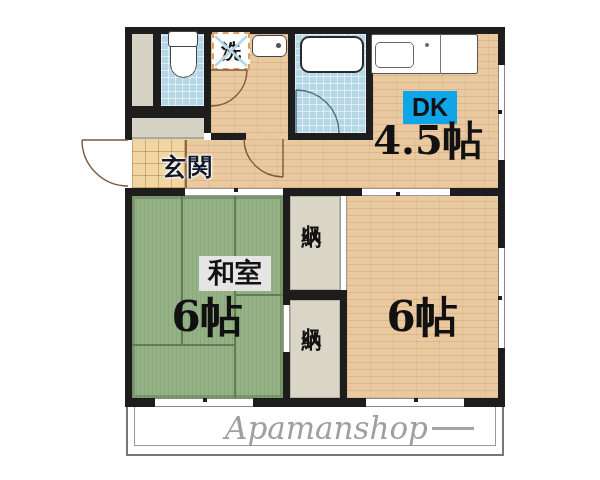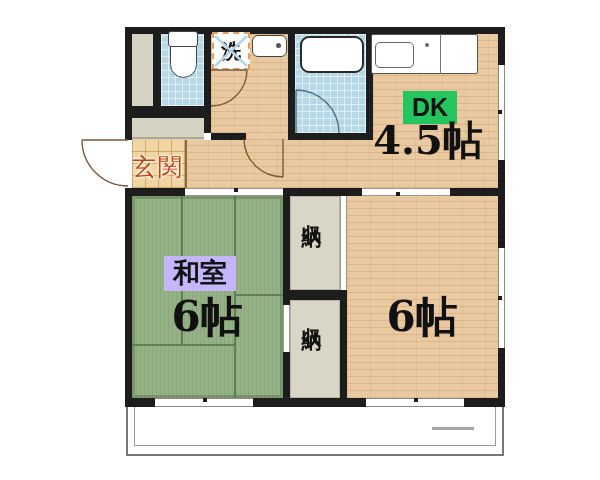--- a/index.html
+++ b/index.html
@@ -22,37 +22,37 @@
   .gray{position:absolute;background:#d6d3c4;}
   .closet{position:absolute;background:#dad6c7;box-shadow:inset 0 0 0 1px rgba(120,115,95,.35);}
   .fixture{position:absolute;background:#fff;border:1.5px solid #444;box-sizing:border-box;}
   .win-h{position:absolute;background:#fff;border-top:1px solid #8a8a8a;border-bottom:1px solid #8a8a8a;box-sizing:border-box;}
   .win-v{position:absolute;background:#fff;border-left:1px solid #8a8a8a;border-right:1px solid #8a8a8a;box-sizing:border-box;}
   .slide-h{position:absolute;background:#fff;border-top:1.5px solid #9a9a9a;border-bottom:1.5px solid #9a9a9a;box-sizing:border-box;}
   .slide-v{position:absolute;background:#fff;border-left:1.5px solid #9a9a9a;border-right:1.5px solid #9a9a9a;box-sizing:border-box;}
   .tick{position:absolute;background:#1d1d1d;}
   .mat-line{position:absolute;background:#5d7f52;}
   .tag{position:absolute;font-weight:bold;color:#111;line-height:1.15;padding:2px 9px;}
-  .tag-orange{background:#22c55e;}
-  .tag-green{background:#c4b5fd;}
+  .tag-orange{background:#0ea5e9;}
+  .tag-green{background:#e5e5e5;margin-left:35px;}
   .size-txt{position:absolute;color:#111;font-family:"DejaVu Serif",serif;font-weight:bold;text-align:center;line-height:1;}
   .vtext{writing-mode:vertical-rl;text-orientation:upright;font-weight:bold;color:#111;line-height:1;letter-spacing:3px;}
   .laundry-pad{position:absolute;left:212px;top:32px;width:38px;height:38px;background:#fff;
     border:2px dashed #dd9f66;box-sizing:border-box;display:flex;align-items:center;justify-content:center;}
   .laundry-label{font-size:20px;font-weight:bold;color:#111;position:relative;z-index:2;}
   .balcony-outer{position:absolute;left:126px;top:407px;width:378px;height:49px;
     border-left:2px solid #777;border-right:2px solid #777;border-bottom:2px solid #777;box-sizing:border-box;}
   .balcony-inner{position:absolute;left:134px;top:407px;width:362px;height:39px;
     border-left:1px solid #999;border-right:1px solid #999;border-bottom:1px solid #999;box-sizing:border-box;}
   .watermark{position:absolute;left:225px;top:410px;font-family:"DejaVu Serif",serif;font-style:italic;
     font-size:31px;color:#8f8f8f;opacity:.85;letter-spacing:0px;z-index:9;}
   .wm-dash{position:absolute;left:432px;top:427px;width:42px;height:3px;background:#8f8f8f;opacity:.8;z-index:9;}
   svg.overlay{position:absolute;left:0;top:0;z-index:8;pointer-events:none;}
-  .genkan-label{position:absolute;left:132px;top:151px;font-size:24px;font-weight:normal;color:#c2410c;
-    letter-spacing:2px;text-shadow:0 0 3px #fff,0 0 3px #fff,0 0 3px #fff;z-index:5;}
+  .genkan-label{position:absolute;left:132px;top:151px;font-size:24px;font-weight:bold;color:#0f172a;
+    letter-spacing:2px;text-shadow:0 0 3px #fff,0 0 3px #fff,0 0 3px #fff;z-index:5;padding-left:30px;}
   .step-line{position:absolute;background:#8a6a3f;}
   .corridor-edge{position:absolute;background:#b0a890;}
   .z5{z-index:5;}
 </style>
 </head>
 <body>
 
 <div id="plan">
 
   <div class="gray" style="left:131px;top:33px;width:22px;height:73px;"></div>
@@ -139,15 +139,16 @@
   <svg class="overlay" width="600" height="480" viewBox="0 0 600 480">
     <path d="M215,36 L247,66 M247,36 L215,66" stroke="#b7d6e4" stroke-width="2.5" fill="none"></path>
     <path d="M82,140 L128,140 M82,140 A46,46 0 0 0 128,186" stroke="#7a5a3a" stroke-width="1.4" fill="none"></path>
     <path d="M211,70 L247,70 M247,70 A36,36 0 0 1 211,106" stroke="#7a5a3a" stroke-width="1.4" fill="none"></path>
     <path d="M296,90 L296,133 M296,90 A43,43 0 0 1 339,133" stroke="#4a6e7d" stroke-width="1.4" fill="none"></path>
     <path d="M283,139 L283,177 M244,139 A39,38 0 0 0 283,177" stroke="#7a5a3a" stroke-width="1.4" fill="none"></path>
   </svg>
 
   <div class="balcony-outer"></div>
   <div class="balcony-inner"></div>
+  <div class="watermark">Apamanshop</div>
   <div class="wm-dash"></div>
 
 </div>
 
 </body></html>

